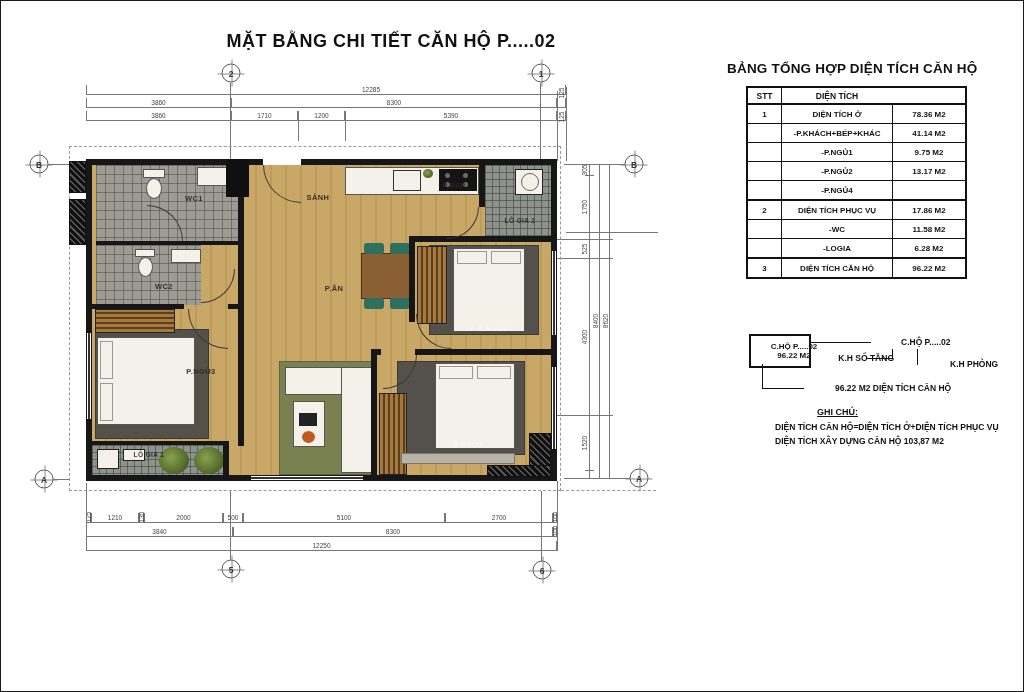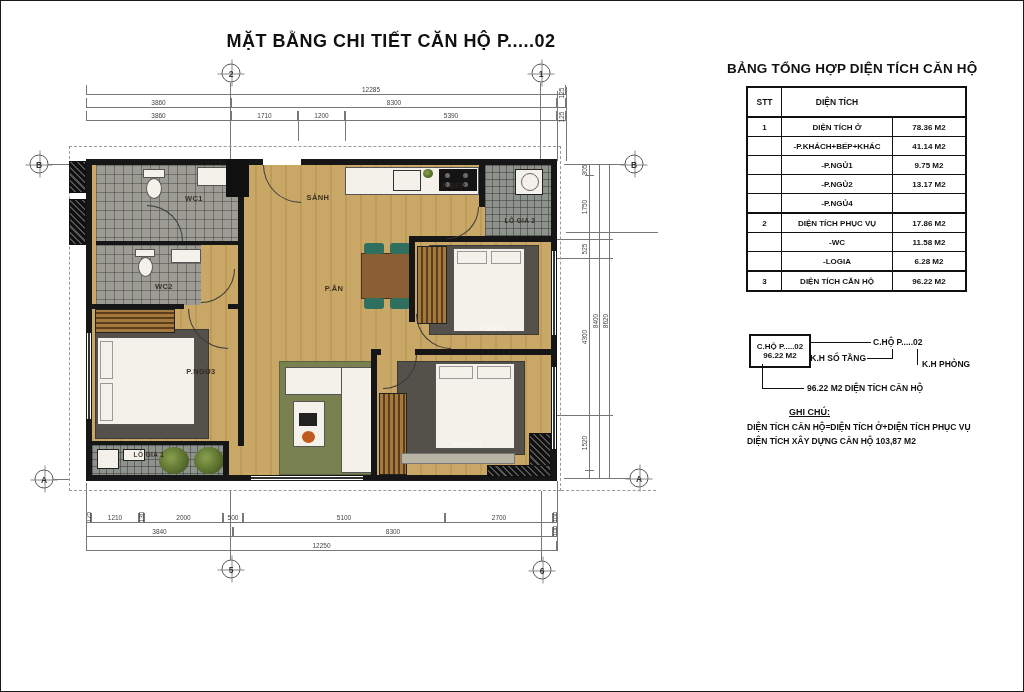--- a/index.html
+++ b/index.html
@@ -30,24 +30,24 @@
   .win{position:absolute;background:linear-gradient(#fff 35%,#333 35%,#333 65%,#fff 65%);}
   .winv{position:absolute;background:linear-gradient(90deg,#fff 35%,#333 35%,#333 65%,#fff 65%);}
   .plant{position:absolute;border-radius:50%;background:radial-gradient(circle at 40% 40%,#8aa04e,#4f6527 70%,#39491c);}
   .dashed{position:absolute;border:1.5px dashed #999;box-sizing:border-box;}
   
   .tblTitle{position:absolute;left:726px;top:60px;width:290px;font-size:13.5px;font-weight:bold;color:#111;white-space:nowrap;letter-spacing:.2px;}
   .tbl{position:absolute;left:745px;top:85px;width:221px;border:2px solid #111;box-sizing:border-box;background:#fff;}
   .trow{display:grid;grid-template-columns:33px 111px 73px;}
   .tc{border-left:1px solid #111;border-top:1px solid #111;display:flex;align-items:center;justify-content:center;font-weight:bold;font-size:8px;color:#111;text-align:center;}
   .trow .tc:first-child{border-left:none;}
-  .trow.hd .tc{border-top:none;height:28px;font-size:8.5px;}
+  .trow.hd .tc{border-top:none;height:15px;font-size:8.5px;}
   .trow.bd .tc{height:18px;}
   .trow.thick .tc{border-top-width:2px;}
-  .legT{position:absolute;font-weight:bold;color:#111;font-size:8.5px;white-space:nowrap;}
+  .legT{position:absolute;font-weight:bold;color:#111;font-size:8.5px;white-space:nowrap;margin-left:28px;}
   .lln{position:absolute;background:#111;}
 </style>
 </head>
 <body>
 
 <div id="page">
 
   <div class="title">MẶT BẰNG CHI TIẾT CĂN HỘ  P.....02</div>
 
   <div class="bubble" style="left:230px;top:72px;">

